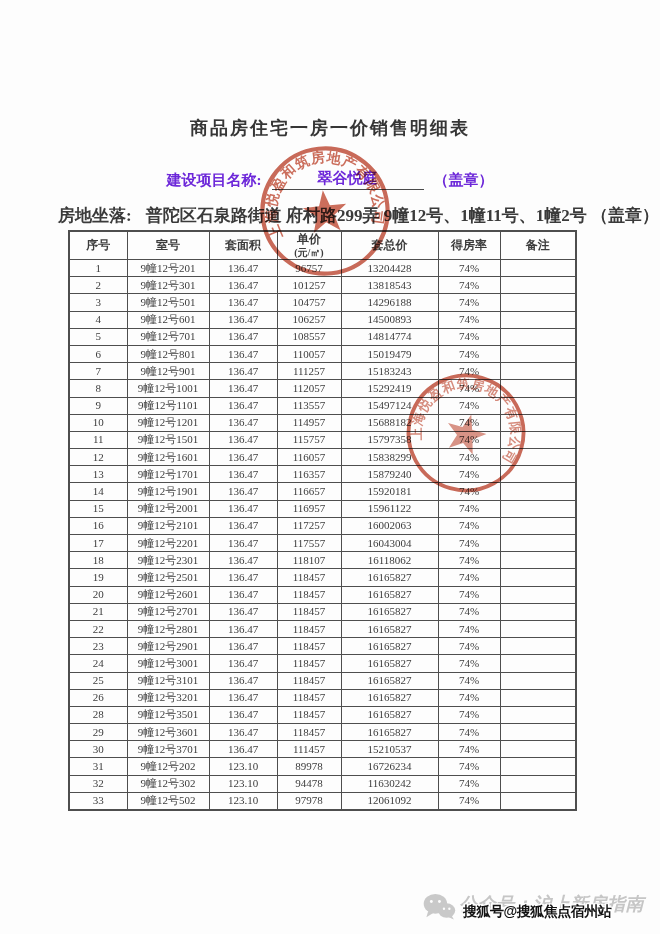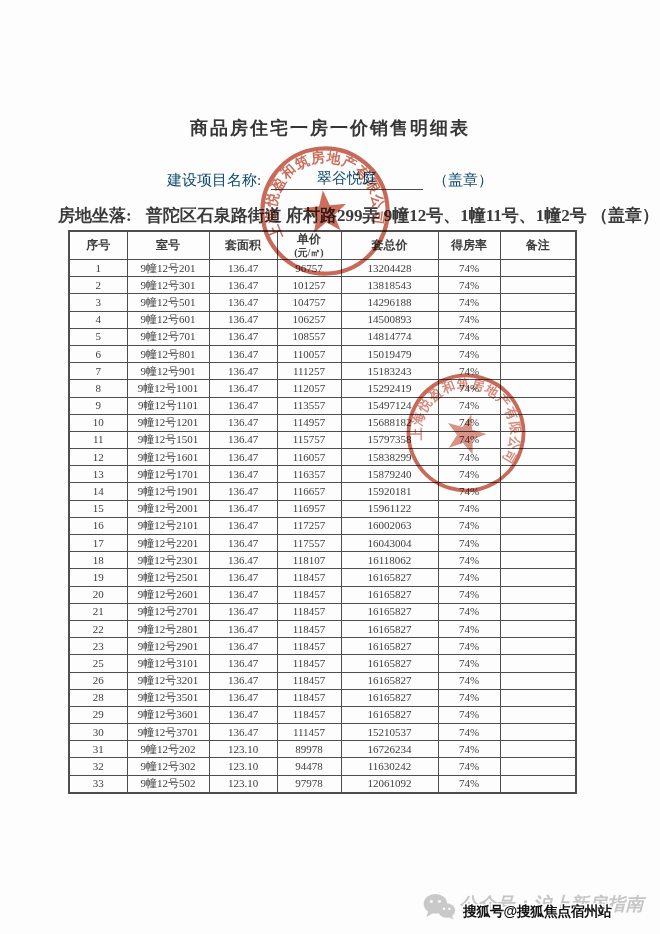--- a/index.html
+++ b/index.html
@@ -10,21 +10,21 @@
   }
   .page{position:relative;width:660px;height:934px;background:#fdfdfd;overflow:hidden;}
 
   .doc-title{
     position:absolute;top:116px;left:0;width:100%;
     text-align:center;font-size:18px;font-weight:bold;letter-spacing:2px;color:#363636;
   }
   .project-line{
     position:absolute;top:169px;left:0;width:100%;
     display:flex;justify-content:center;align-items:flex-end;
-    font-size:15px;font-weight:normal;color:#0c4a6e;
+    font-size:15px;font-weight:bold;color:#6d28d9;
   }
   .project-underline{
     display:inline-block;min-width:120px;text-align:center;
     border-bottom:1.5px solid #4a4a4a;margin:0 10px;padding:0 16px 1px 16px;
   }
   .location-line{
     position:absolute;top:204px;left:58px;width:560px;
     font-size:17px;font-weight:bold;color:#3a3a3a;white-space:nowrap;
   }
   .location-line .gap{display:inline-block;width:14px;}
@@ -308,20 +308,29 @@
         <tr>
           <td>23</td>
           <td>9幢12号2901</td>
           <td>136.47</td>
           <td>118457</td>
           <td>16165827</td>
           <td>74%</td>
           <td></td>
         </tr>
         <tr>
+          <td>24</td>
+          <td>9幢12号3001</td>
+          <td>136.47</td>
+          <td>118457</td>
+          <td>16165827</td>
+          <td>74%</td>
+          <td></td>
+        </tr>
+        <tr>
           <td>25</td>
           <td>9幢12号3101</td>
           <td>136.47</td>
           <td>118457</td>
           <td>16165827</td>
           <td>74%</td>
           <td></td>
         </tr>
         <tr>
           <td>26</td>

